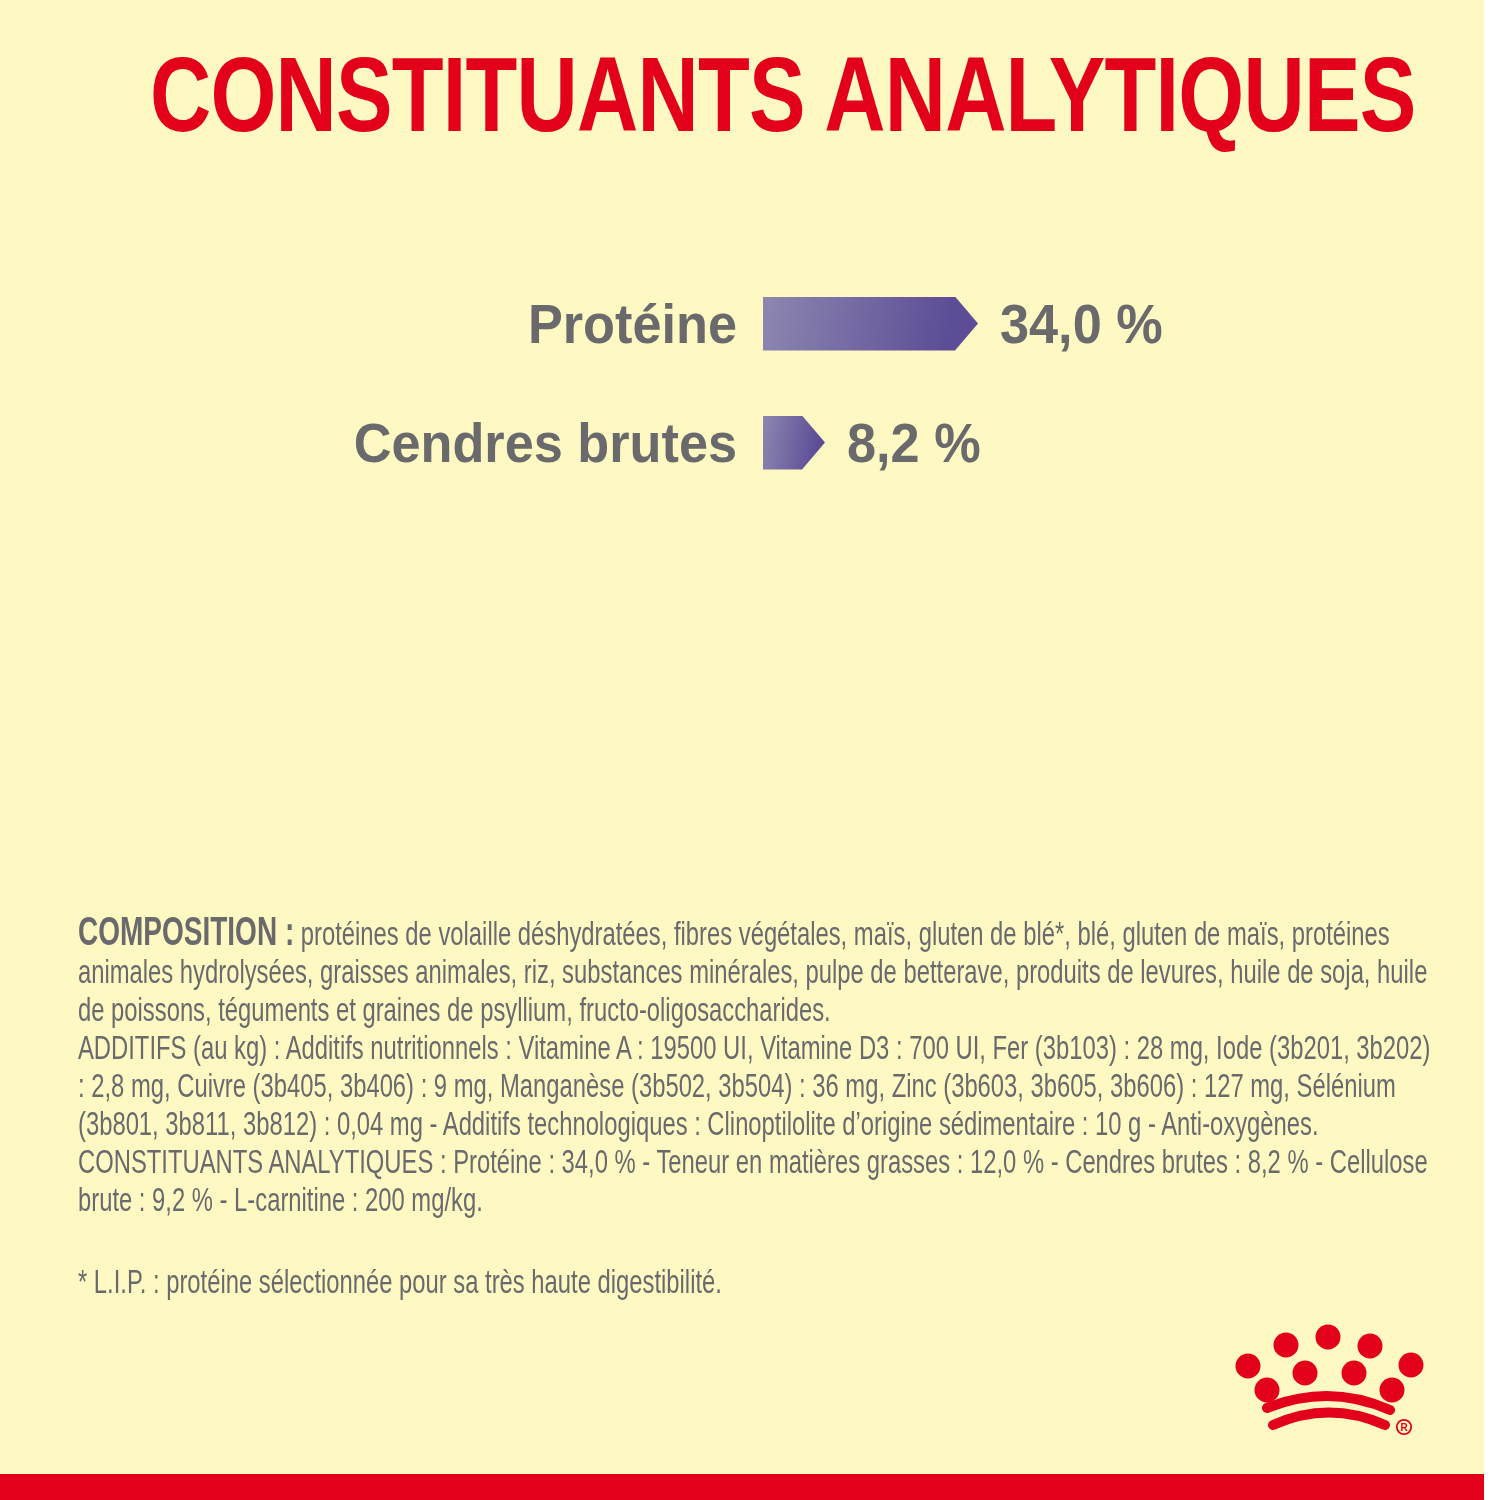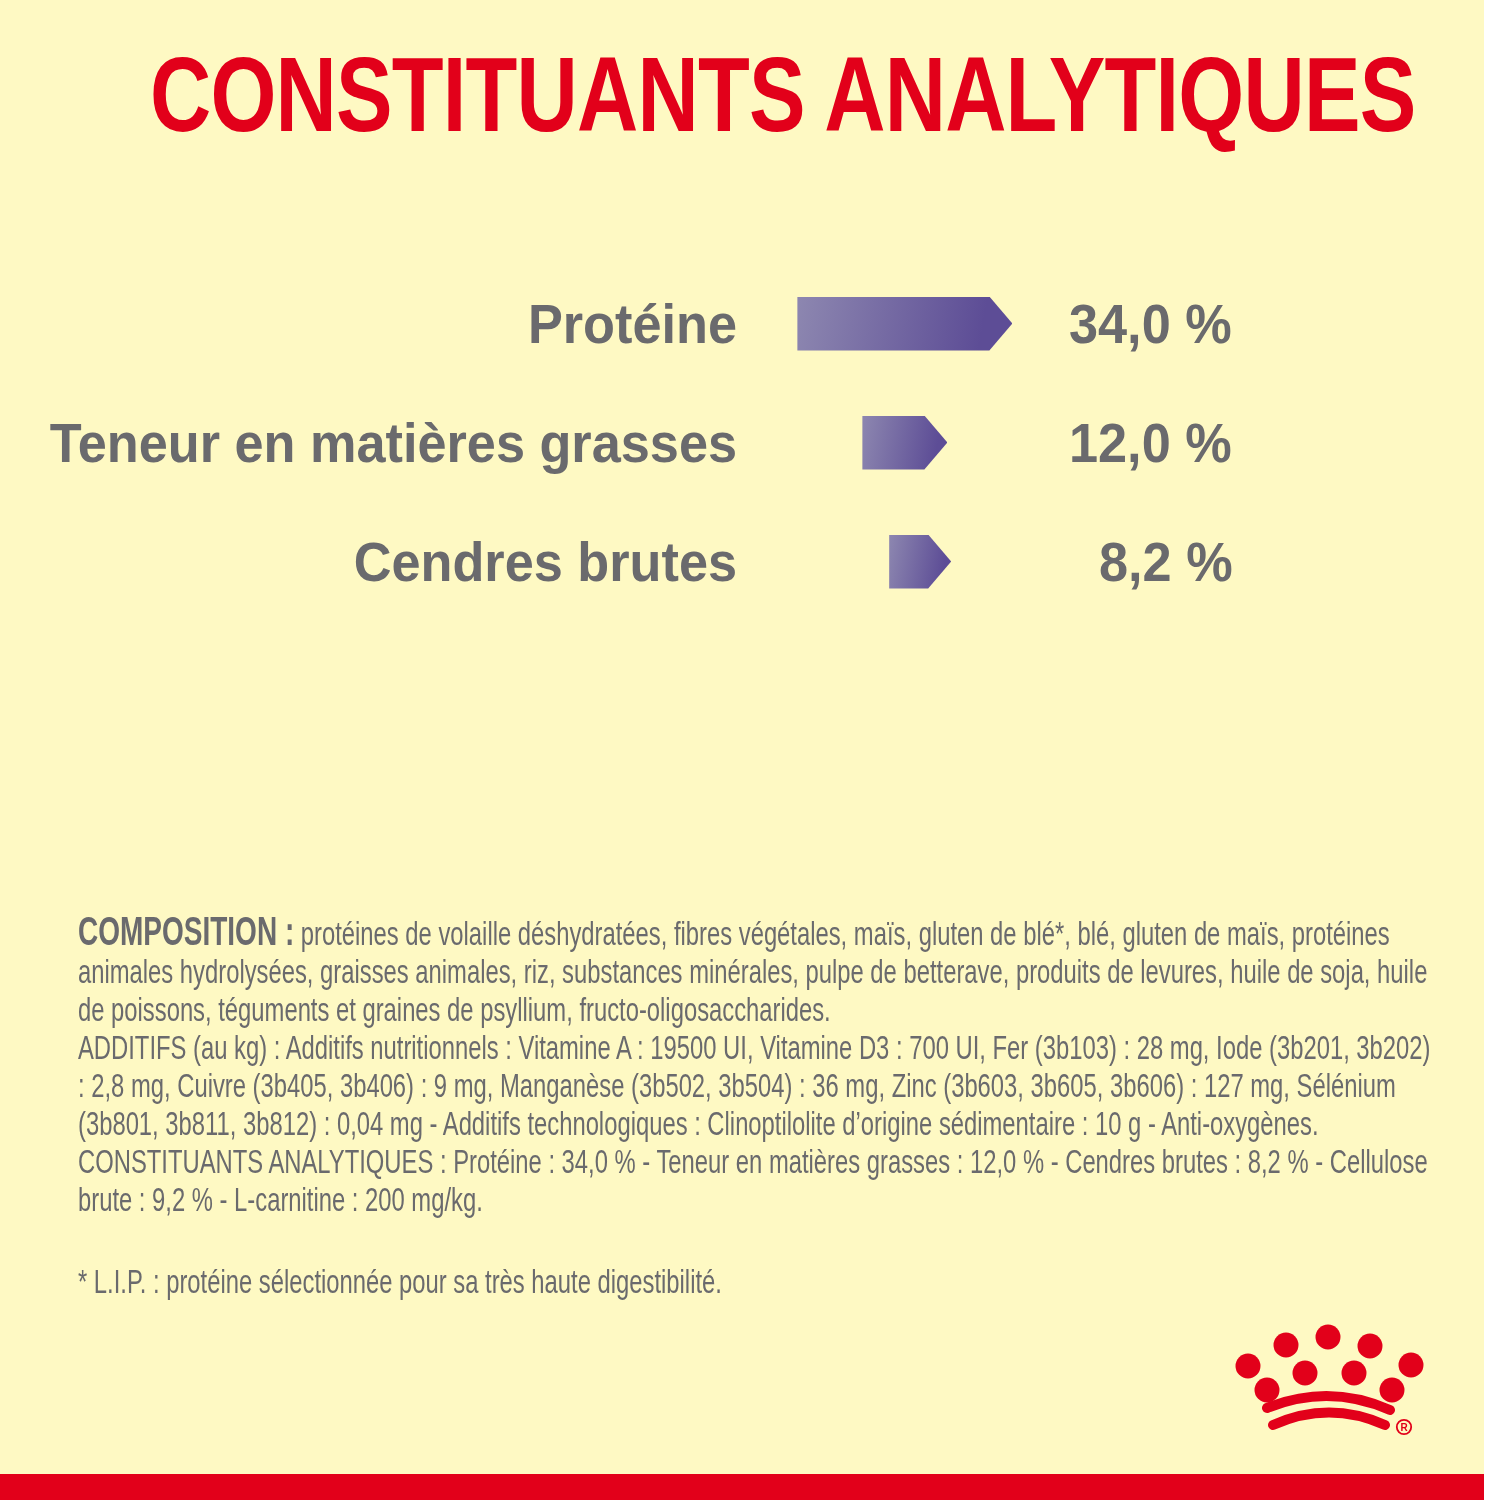--- a/index.html
+++ b/index.html
@@ -40,21 +40,20 @@
   .chart {
     position: absolute;
     top: 264px;
     left: 0;
     width: 1240px;
   }
   .chart-row {
     display: flex;
     align-items: center;
     height: 119px;
-    justify-content: space-between;
   }
   .chart-label {
     flex: 0 0 737px;
     text-align: right;
     font-size: 55px;
     font-weight: 700;
     color: var(--text-gray);
     transform: scaleX(0.95);
     transform-origin: 100% 50%;
     white-space: nowrap;
@@ -134,25 +133,20 @@
 
   <h1 class="title">CONSTITUANTS ANALYTIQUES</h1>
 
   <div class="chart">
     <div class="chart-row">
       <span class="chart-label">Protéine</span>
       <div class="chart-bar" style="width: 215px;"></div>
       <span class="chart-value">34,0 %</span>
     </div>
     <div class="chart-row">
-      <span class="chart-label">Teneur en matières grasses</span>
-      <div class="chart-bar" style="width: 85px;"></div>
-      <span class="chart-value">12,0 %</span>
-    </div>
-    <div class="chart-row">
       <span class="chart-label">Cendres brutes</span>
       <div class="chart-bar" style="width: 62px;"></div>
       <span class="chart-value">8,2 %</span>
     </div>
   </div>
 
   <div class="body-text">
     <p><span class="composition-heading">COMPOSITION :</span><span> protéines de volaille déshydratées, fibres végétales, maïs, gluten de blé*, blé, gluten de maïs, protéines animales hydrolysées, graisses animales, riz, substances minérales, pulpe de betterave, produits de levures, huile de soja, huile de poissons, téguments et graines de psyllium, fructo-oligosaccharides.</span></p>
     <p>ADDITIFS (au kg) : Additifs nutritionnels : Vitamine A : 19500 UI, Vitamine D3 : 700 UI, Fer (3b103) : 28 mg, Iode (3b201, 3b202) : 2,8 mg, Cuivre (3b405, 3b406) : 9 mg, Manganèse (3b502, 3b504) : 36 mg, Zinc (3b603, 3b605, 3b606) : 127 mg, Sélénium (3b801, 3b811, 3b812) : 0,04 mg - Additifs technologiques : Clinoptilolite d’origine sédimentaire : 10 g - Anti-oxygènes.</p>
     <p>CONSTITUANTS ANALYTIQUES : Protéine : 34,0 % - Teneur en matières grasses : 12,0 % - Cendres brutes : 8,2 % - Cellulose brute : 9,2 % - L-carnitine : 200 mg/kg.</p>

